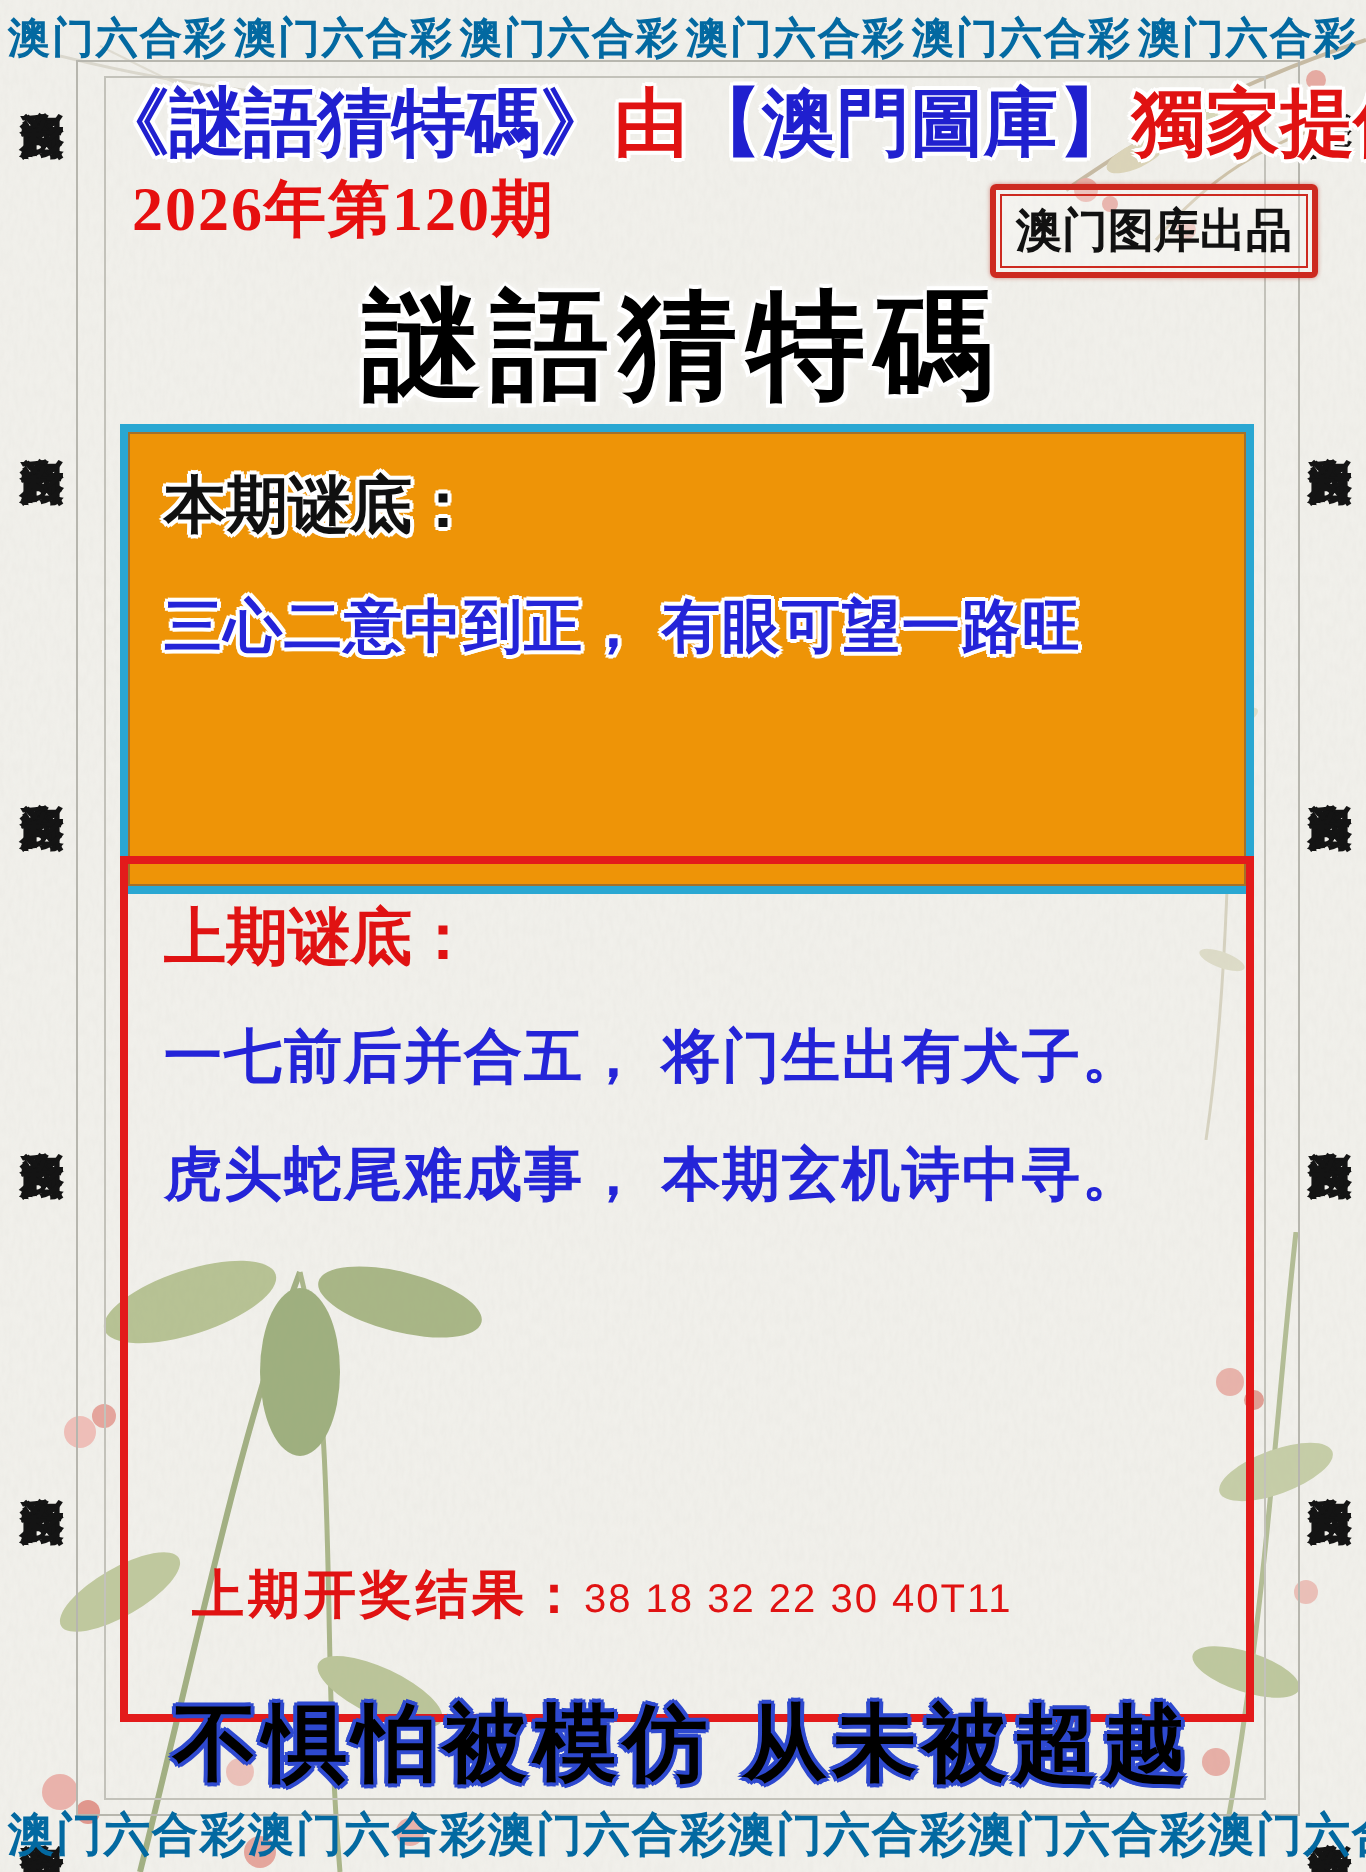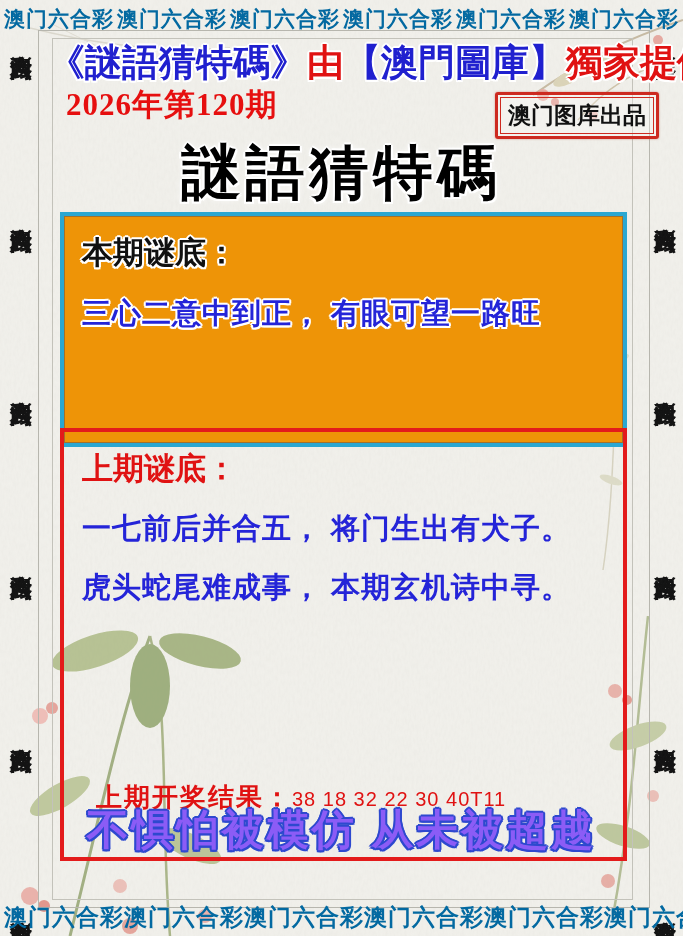--- a/index.html
+++ b/index.html
@@ -90,22 +90,22 @@
   .result-row{
     position:absolute;left:32px;top:348px;white-space:nowrap;color:#e01212;
   }
   .result-label{
     font-family:"Liberation Serif","DejaVu Serif",serif;font-weight:bold;font-size:26px;letter-spacing:2px;
   }
   .result-numbers{font-size:20px;letter-spacing:1px;}
 
   
   .slogan{
-    position:absolute;top:802px;left:0;right:0;text-align:center;white-space:nowrap;
-    font-size:42px;font-weight:bold;letter-spacing:3px;color:#8b5cf6;
+    position:absolute;top:844px;left:0;right:0;text-align:center;white-space:nowrap;
+    font-size:42px;font-weight:bold;letter-spacing:3px;color:#000000;
     text-shadow:-2px 0 0 #2e49cf,2px 0 0 #2e49cf,0 -2px 0 #2e49cf,0 2px 0 #2e49cf,
       -1.5px -1.5px 0 #2e49cf,1.5px -1.5px 0 #2e49cf,-1.5px 1.5px 0 #2e49cf,1.5px 1.5px 0 #2e49cf;
   }
 </style>
 </head>
 <body>
 
 <div class="page">
 
   <svg class="texture" xmlns="http://www.w3.org/2000/svg">

